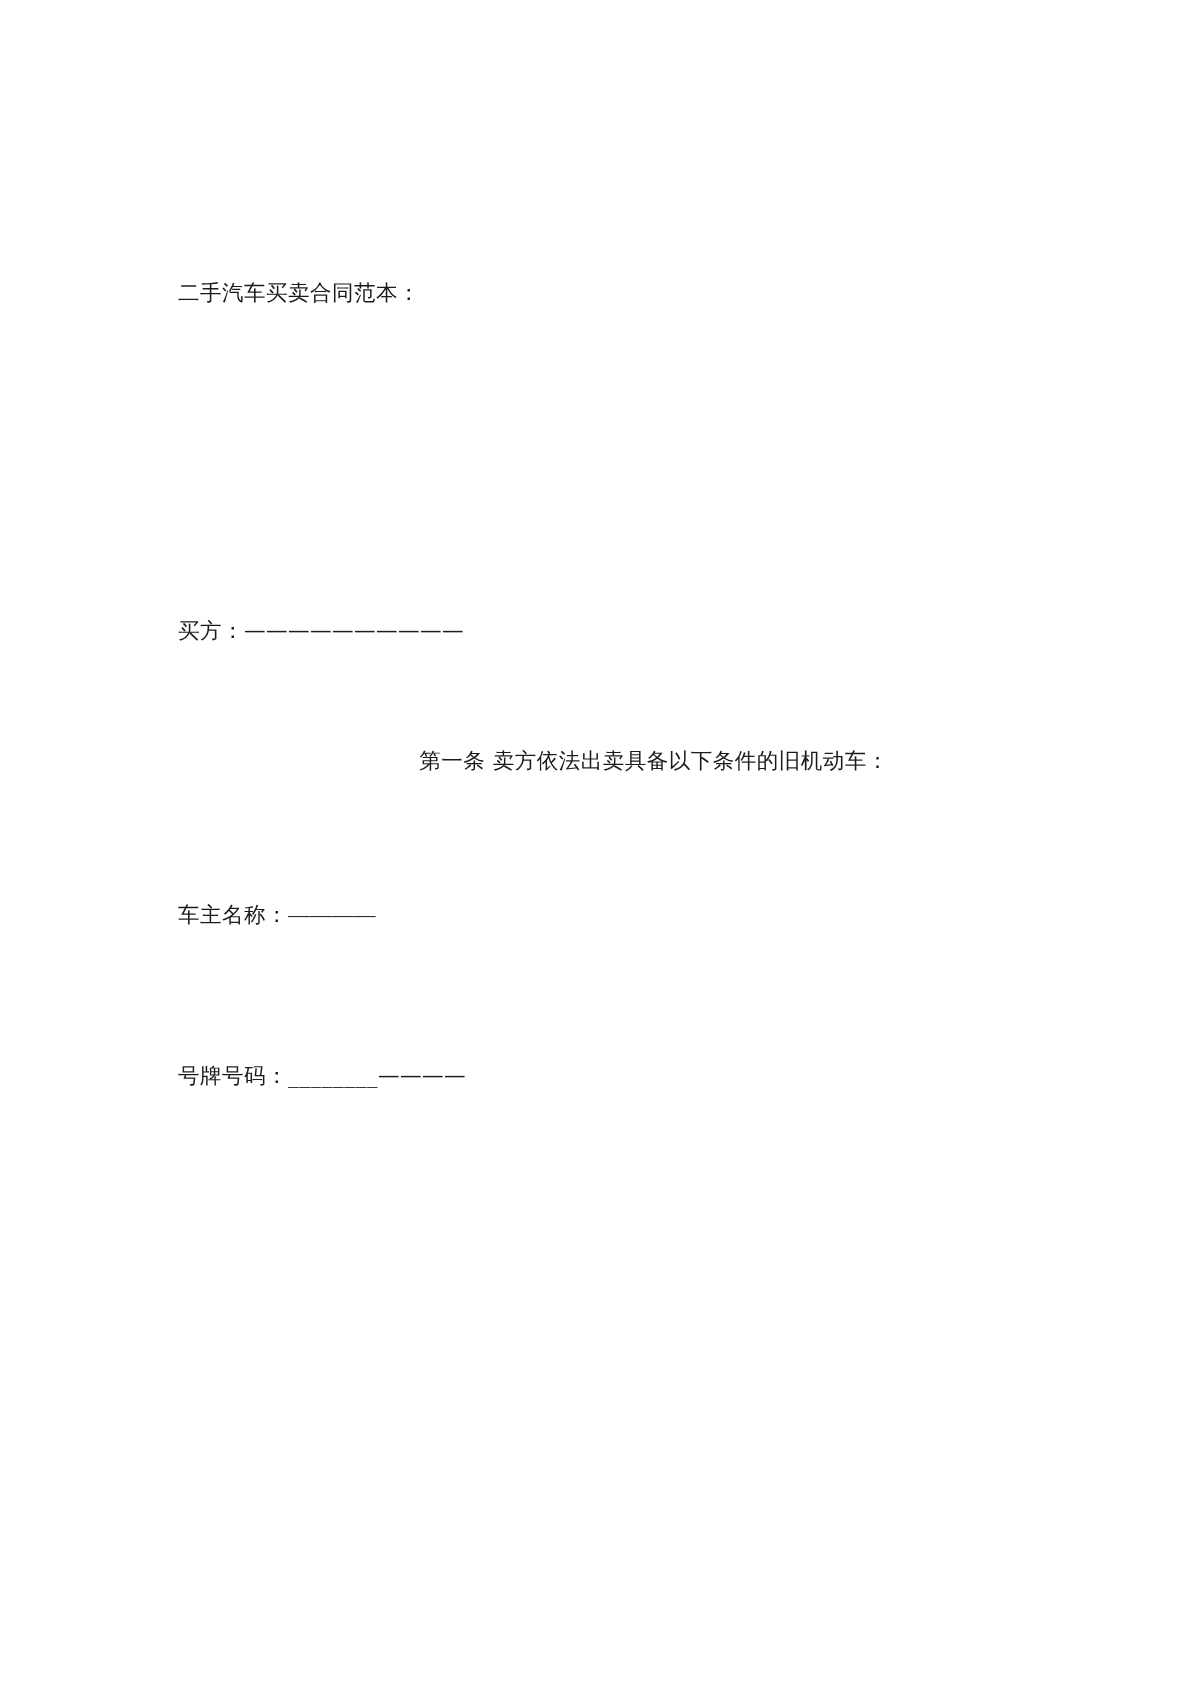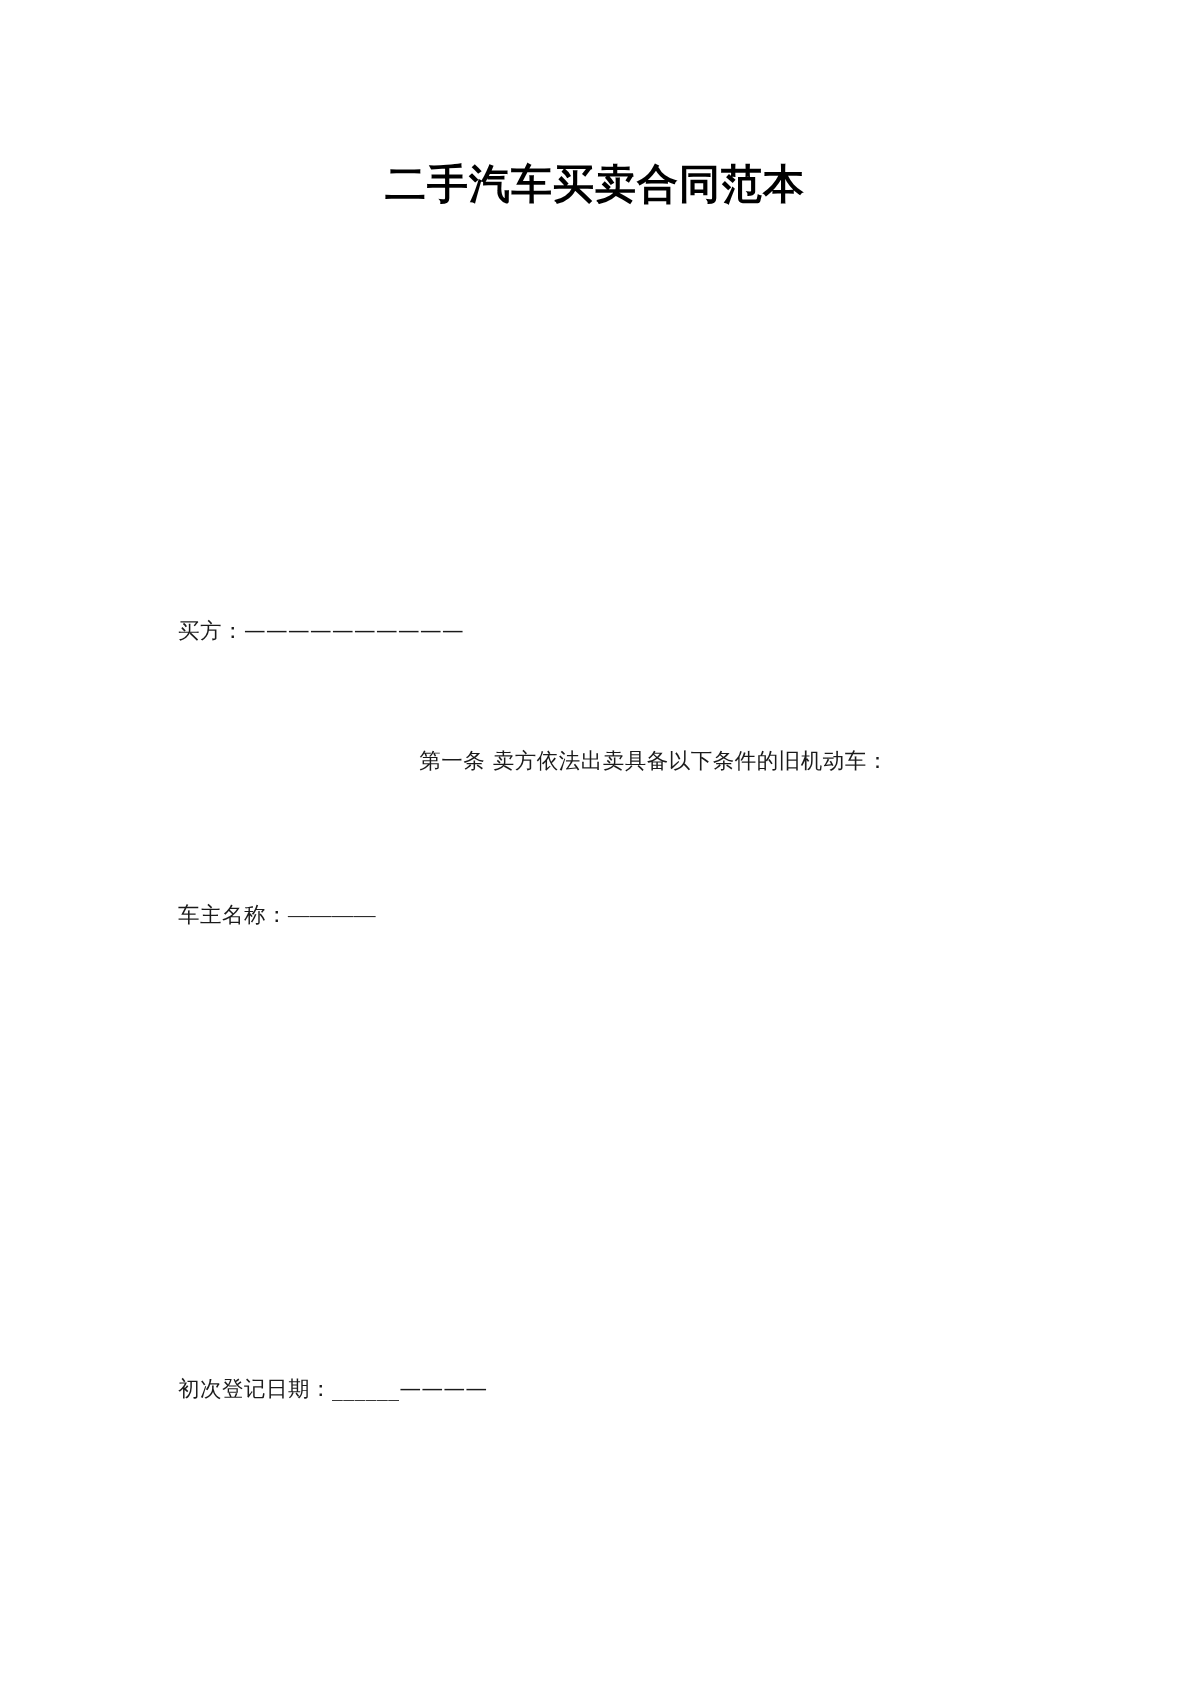--- a/index.html
+++ b/index.html
@@ -52,27 +52,27 @@
   .line-4 { top: 902px; font-family: Liberation Serif, serif; }
   .line-5 { top: 1062px; }
   .line-6 { top: 1217px; }
   .line-7 { top: 1375px; }
 </style>
 </head>
 <body>
 
 <div class="page">
 
-  <h1 class="doc-title">二手汽车买卖合同范本</h1>
 
+  <p class="doc-line line-0">二手汽车买卖合同范本：</p>
 
 
   <p class="doc-line line-2">买方：——————————</p>
 
   <p class="doc-line line-3">第一条 卖方依法出卖具备以下条件的旧机动车：</p>
 
   <p class="doc-line line-4">车主名称：————</p>
 
+  <p class="doc-line line-5">号牌号码：________————</p>
 
 
-  <p class="doc-line line-7">初次登记日期：______————</p>
 
 </div>
 
 </body></html>

